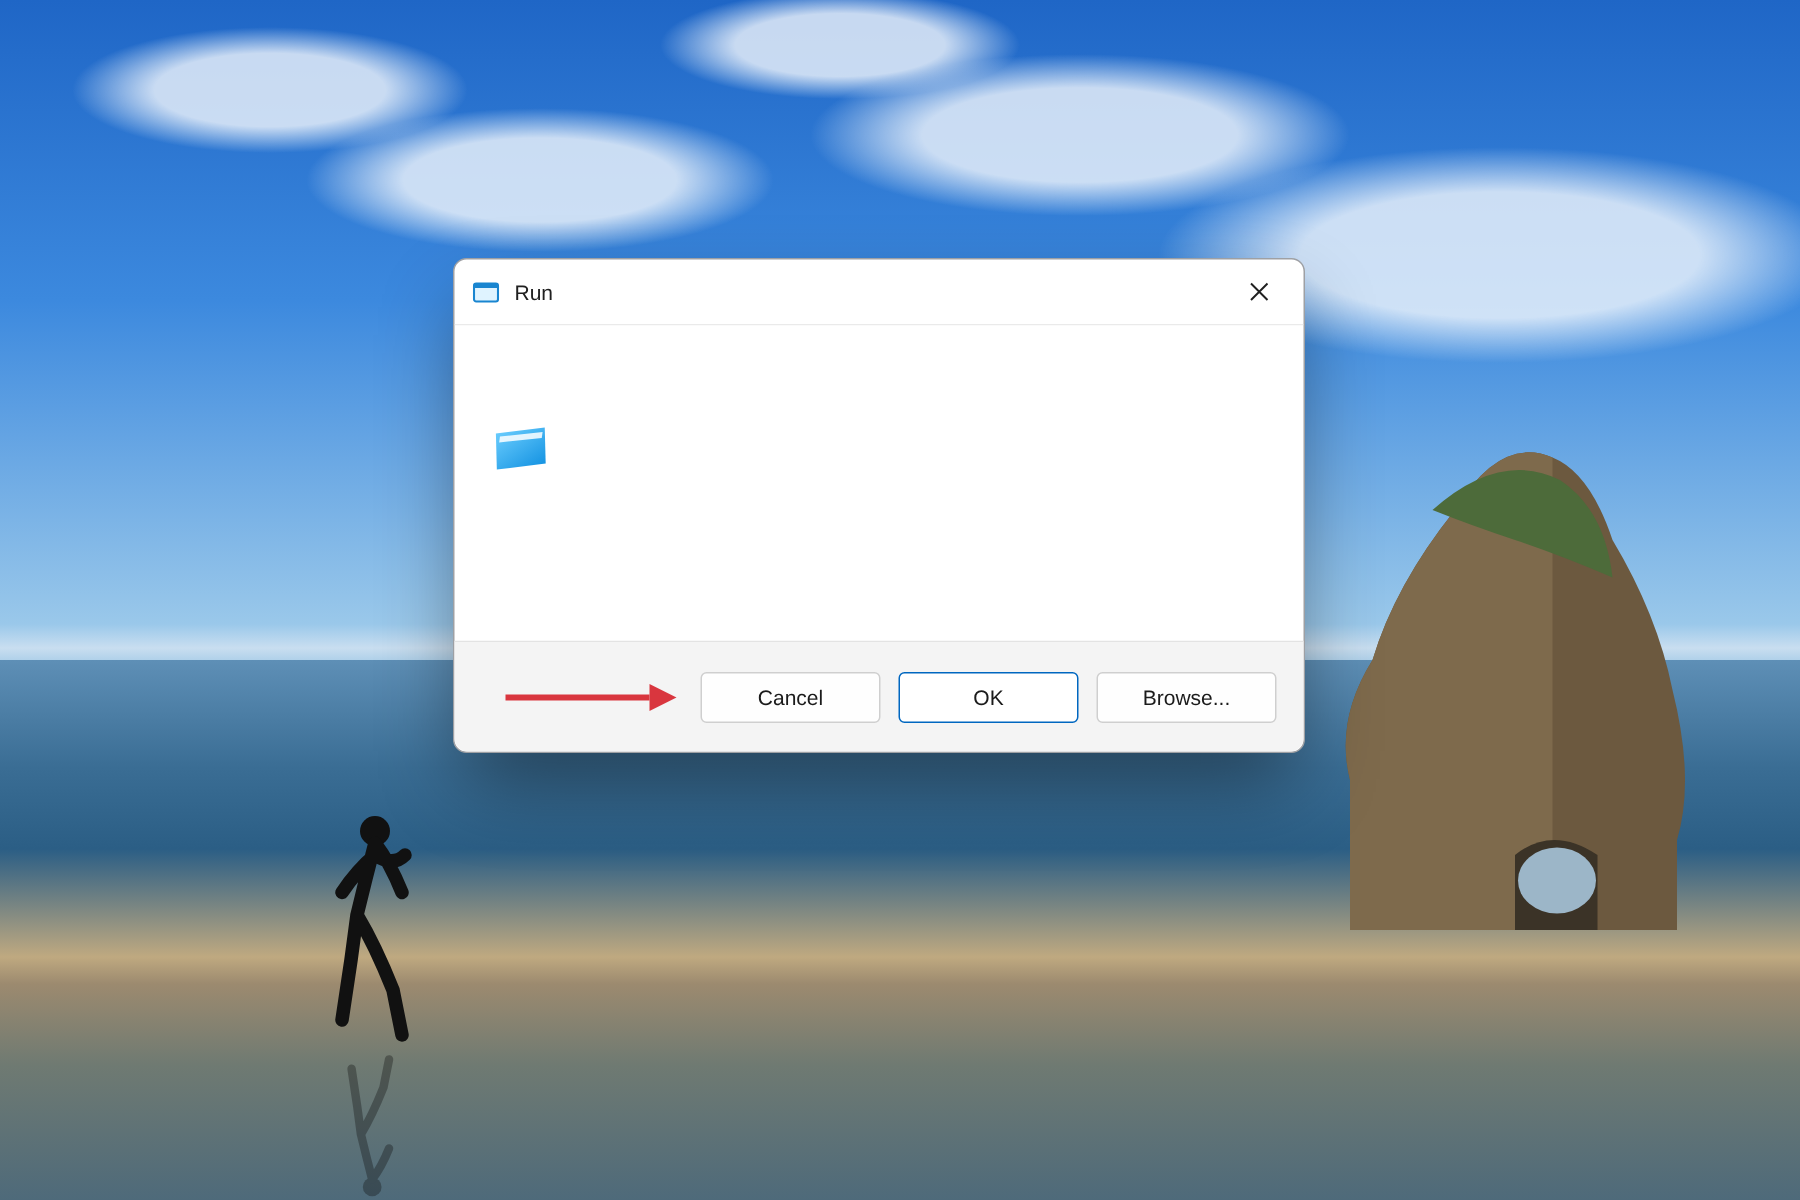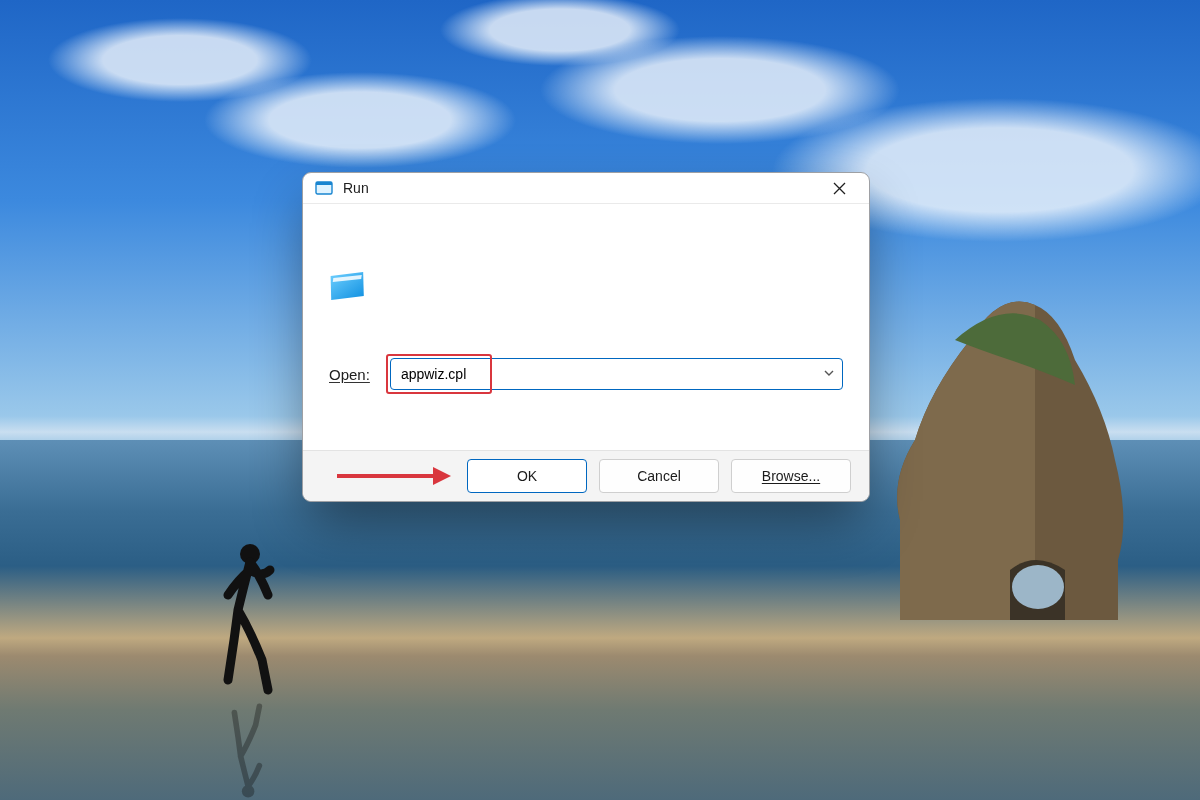--- a/index.html
+++ b/index.html
@@ -46,21 +46,21 @@
     .combo input { width:100%; height:32px; padding:0 30px 0 10px; font:inherit; border:1px solid #0067c0; outline:none; border-radius:4px; background:#fff; }
     .combo .chev { position:absolute; right:8px; top:50%; transform:translateY(-50%); pointer-events:none; color:#555; }
     .highlight-box { position:absolute; top:-4px; left:-4px; width:106px; height:40px; border:2px solid #d9363e; border-radius:3px; pointer-events:none; }
     .footer { margin-top:auto; background:#f4f4f4; border-top:1px solid #e3e3e3; border-radius:0 0 9px 9px;
       height:74px; display:flex; align-items:center; justify-content:flex-end; gap:12px; padding:0 18px; position:relative; }
     .btn { height:34px; min-width:120px; padding:0 12px; border:1px solid #cfcfcf; background:#fefefe; border-radius:4px;
       font:inherit; color:#1b1b1b; cursor:pointer; }
     .btn.primary { border-color:#0067c0; background:#fff; color:#1b1b1b; }
     .arrow-annot { position:absolute; left:30px; top:50%; transform:translateY(-50%); }
     .arrow-annot svg { display:block; }
-    .browse-u { text-decoration:underline; text-underline-offset:2px; }
+    .browse-u { text-underline-offset:2px; }
   </style>
 </head>
 <body>
 
 <div class="desktop">
   <div class="sky"></div>
   <div class="clouds"></div>
   <div class="sea"></div>
   <div class="rock">
     <svg viewBox="0 0 300 370">
@@ -110,37 +110,25 @@
               <stop offset="0" stop-color="#6fd0ff"></stop>
               <stop offset="1" stop-color="#0f8fe0"></stop>
             </linearGradient>
           </defs>
         <path d="M3 10 L35 6 L39 30 L7 34 Z" fill="url(#g1)" transform="skewX(-8)"></path>
         <path d="M6 12 L34 9 L34 13 L6 16 Z" fill="#fff" opacity=".85" transform="skewX(-8)"></path>
       </svg>
     </span>
   </div>
 
-  <div class="open-row">
-    <span class="open-label">Open:</span>
-    <div class="combo">
-      <input type="text" value="appwiz.cpl" style="">
-      <span class="chev">
-        <svg width="12" height="12" viewBox="0 0 12 12">
-            <path d="M2 4 L6 8 L10 4" fill="none" stroke="currentColor" stroke-width="1.4"></path>
-          </svg>
-      </span>
-      <span class="highlight-box"></span>
-    </div>
-  </div>
 
   <div class="footer">
     <span class="arrow-annot">
       <svg width="120" height="24" viewBox="0 0 120 24">
           <line x1="4" y1="12" x2="100" y2="12" stroke="#d9363e" stroke-width="4"></line>
           <path d="M100 3 L118 12 L100 21 Z" fill="#d9363e"></path>
         </svg>
     </span>
+    <button class="btn">Cancel</button>
     <button class="btn primary">OK</button>
-    <button class="btn">Cancel</button>
     <button class="btn"><span class="browse-u">Browse...</span></button>
   </div>
 </div>
 
 </body></html>

